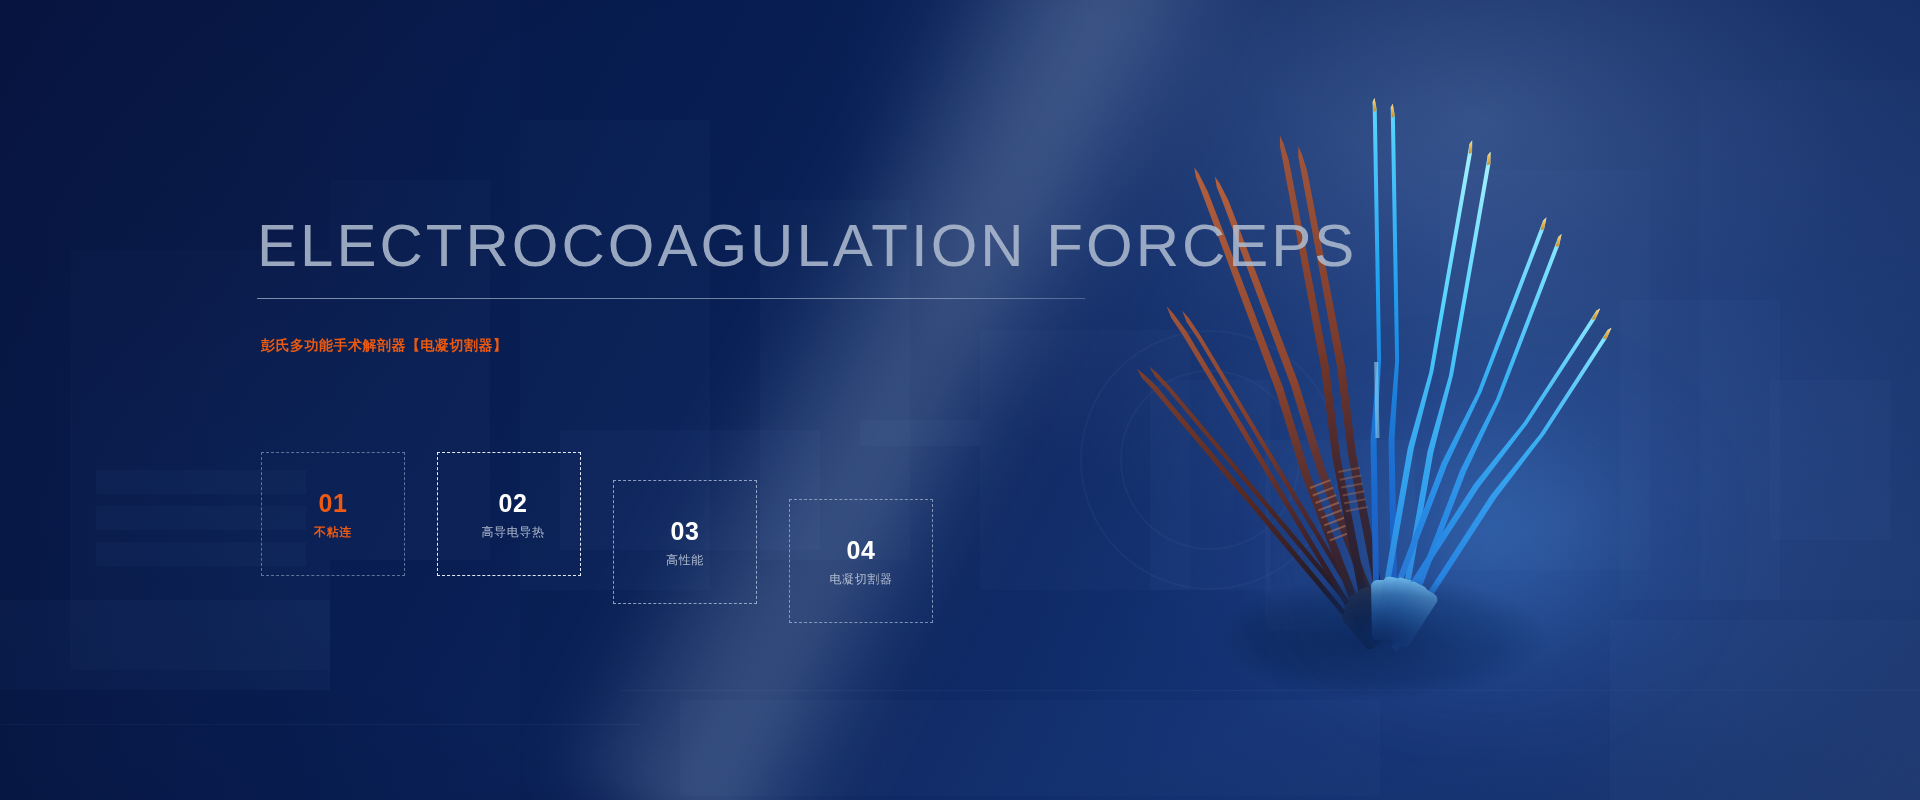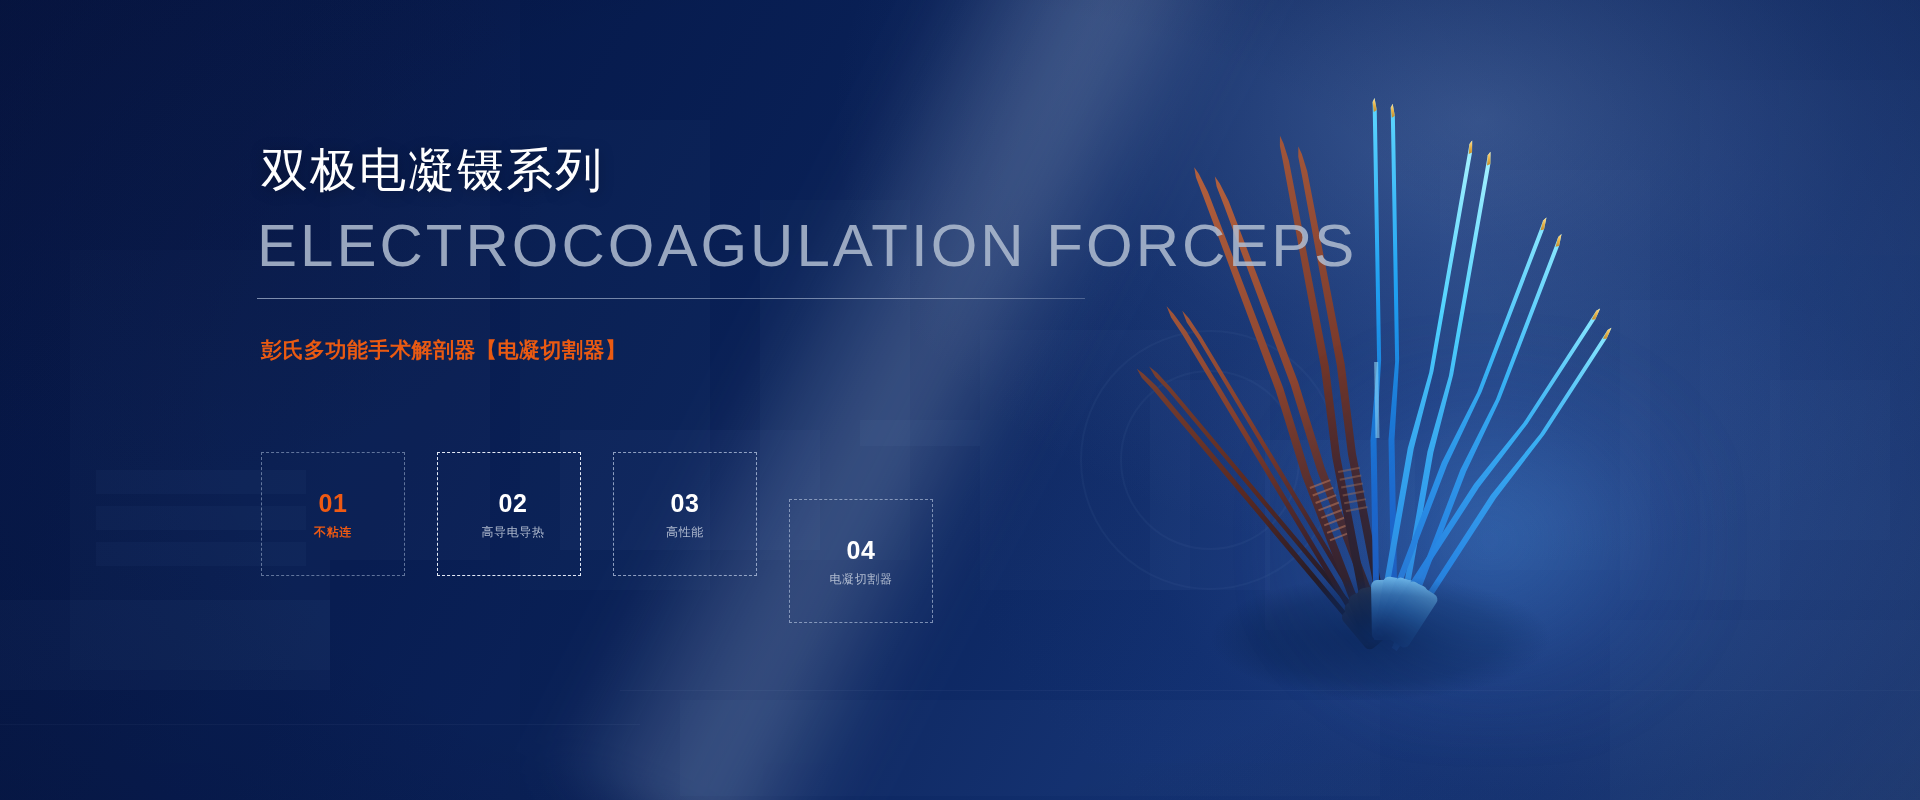--- a/index.html
+++ b/index.html
@@ -64,38 +64,38 @@
     color:rgba(176,189,209,0.86);
     letter-spacing:3.0px; font-weight:300; white-space:nowrap;
   }
   .divider {
     position:absolute; top:298px; left:-4px;
     width:828px; height:1px;
     background:linear-gradient(to right, rgba(196,210,232,0.62) 0%, rgba(196,210,232,0.52) 78%, rgba(196,210,232,0.30) 100%);
   }
   .subtitle {
     position:absolute; top:336px; left:0;
-    font-size:21px; line-height:1.3;
+    font-size:14px; line-height:1.3;
     color:#ea5a12; font-weight:700; letter-spacing:0.5px; white-space:nowrap;
   }
 
   
   .features {
     position:absolute; top:452px; left:0;
     display:flex; gap:32px;
   }
   .feature-box {
     width:144px; height:124px;
     display:flex; flex-direction:column;
     align-items:center; justify-content:center;
     gap:10px;
   }
   .feature-box.style-muted   { border:1px dashed rgba(168,186,215,0.55); }
   .feature-box.style-bright  { border:1px dashed rgba(240,245,255,0.95);padding-left:8px; }
-  .feature-box.style-soft    { border:1px dashed rgba(196,210,235,0.70); }
+  .feature-box.style-soft    { border:1px dashed rgba(196,210,235,0.70);margin-top:28px; }
   .feature-box.style-faint   { border:1px dashed rgba(188,203,228,0.62);margin-top:47px; }
 
   .feature-num {
     font-size:25px; font-weight:700; letter-spacing:0.5px; line-height:1;
   }
   .feature-label {
     font-size:12px; font-weight:400; letter-spacing:0.6px; line-height:1;
   }
   .feature-box.accent .feature-num   { color:#ef5a13; }
   .feature-box.accent .feature-label { color:#ef5a13; font-weight:700; }
@@ -144,21 +144,20 @@
     <div class="bg-circle" style="left:1080px;top:330px;width:260px; height:260px;"></div>
     <div class="bg-circle" style="left:1120px;top:370px;width:180px; height:180px;"></div>
     <div class="bg-rect b" style="left:1610px;top:620px;width:310px; height:180px;"></div>
   </div>
 
   <div class="glow-left"></div>
   <div class="light-shaft"></div>
 
   <div class="content">
 
-    <h1 class="title-cn">双极电凝镊系列</h1>
 
     <div class="title-en">ELECTROCOAGULATION FORCEPS</div>
 
     <div class="divider"></div>
 
     <div class="subtitle">彭氏多功能手术解剖器【电凝切割器】</div>
 
     <div class="features">
 
       <div class="feature-box accent style-muted">

